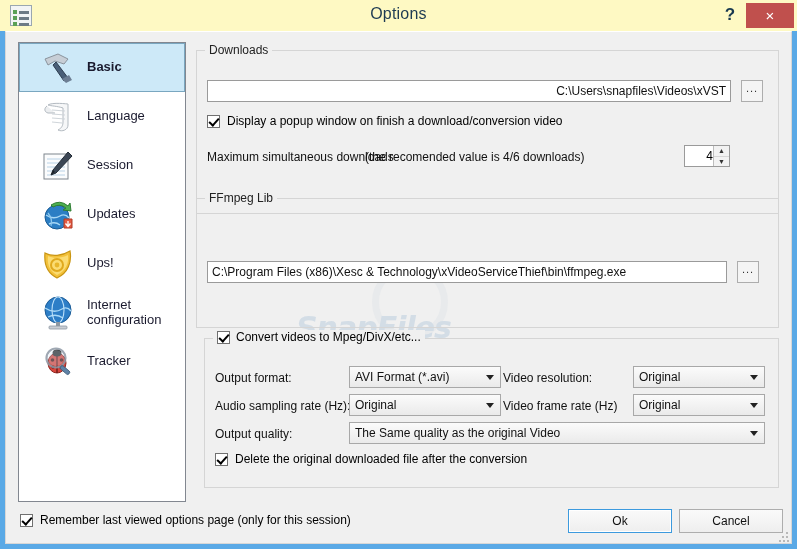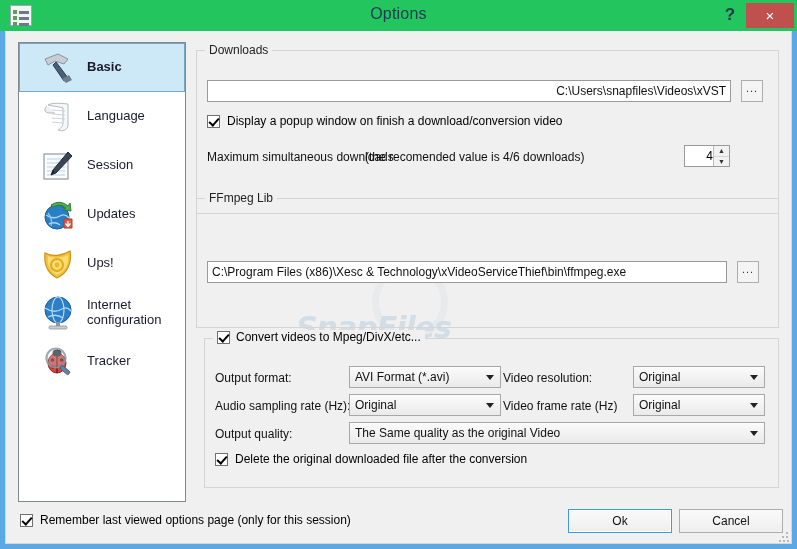--- a/index.html
+++ b/index.html
@@ -10,21 +10,21 @@
     background:#5aa9e6;
   }
   .window{
     position:absolute;inset:0;
     background:#5aa9e6;
     display:flex;flex-direction:column;
   }
   
   .titlebar{
     height:31px;flex:0 0 31px;position:relative;
-    background:#22c55e;
+    background:#fef9c3;
   }
   .win-icon{
     position:absolute;left:10px;top:5px;width:22px;height:21px;
     background:#f2f4f5;border:1px solid #9aa7b0;box-sizing:border-box;
     display:flex;flex-direction:column;padding:2px 2px;gap:2px;
   }
   .win-icon .bar{height:3px;background:#8fa3b4;}
   .win-icon .row{display:flex;gap:2px;align-items:center;}
   .win-icon .dot{width:4px;height:4px;background:#5aa056;}
   .win-icon .ln{flex:1;height:3px;background:#6c7a85;}

